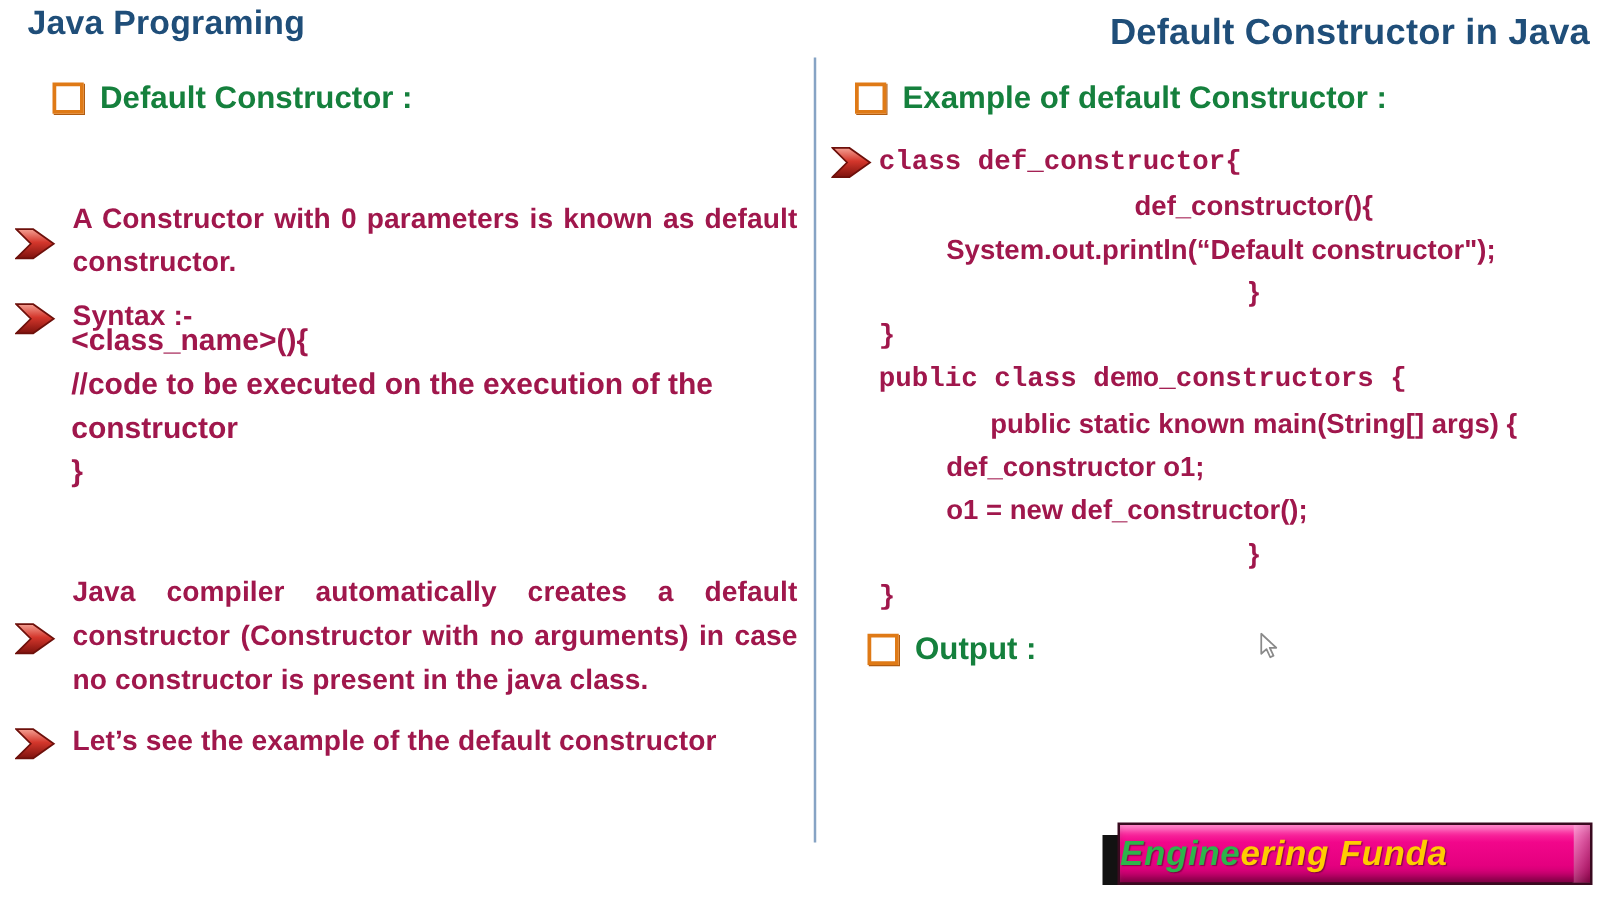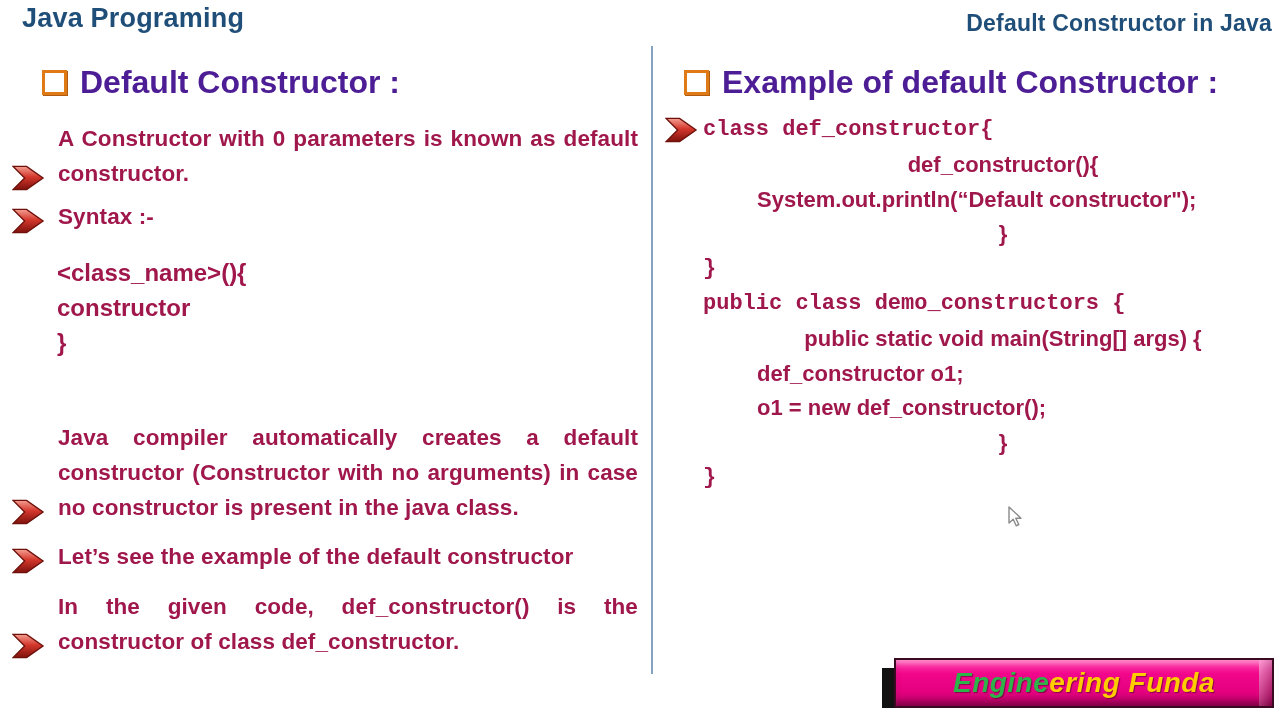--- a/index.html
+++ b/index.html
@@ -3,37 +3,37 @@
 <meta charset="utf-8">
 <style>
   html, body { margin:0; padding:0; background:#e8e8e8; }
   .slide {
     position:relative; width:1280px; height:720px; background:#ffffff;
     font-family:"Liberation Sans", sans-serif; font-weight:bold; overflow:hidden;
   }
 
   
   .title-left  { position:absolute; left:22px;  top:3px;  font-size:27px; color:#1F4E79; letter-spacing:.2px; }
-  .title-right { position:absolute; right:8px;  top:10px; font-size:23px; color:#1F4E79; letter-spacing:.2px; }
+  .title-right { position:absolute; right:8px;  top:10px; font-size:29px; color:#1F4E79; letter-spacing:.2px; }
 
   
   .divider { position:absolute; left:651px; top:46px; width:2px; height:628px; background:#86A3C4; }
 
   
-  .heading { position:absolute; display:flex; align-items:center; gap:13px; color:#4c1d95; font-size:32px;padding-left:32px; }
+  .heading { position:absolute; display:flex; align-items:center; gap:13px; color:#15803d; font-size:25px;padding-left:32px; }
   .checkbox {
     width:19px; height:19px; border:3px solid #DF7A16; background:#fff;
     box-shadow:1px 1px 0 #b05b10; flex:0 0 auto;
   }
   .heading-left   { left:10px;  top:64px; }
   .heading-right  { left:652px; top:64px; }
   .heading-output { left:662px; top:505px; }
 
   
-  .bullet { position:absolute; left:12px; width:628px; display:flex; gap:13px; align-items:flex-end; }
+  .bullet { position:absolute; left:12px; width:628px; display:flex; gap:13px; align-items:center;margin-top:36px; }
   .arrow { flex:0 0 auto; margin-top:5px; width:33px; height:26px; }
   .btext {
     color:#A0174C; font-size:22.5px; line-height:35px; width:580px;
     text-align:justify; letter-spacing:.1px;
   }
   .b1 { top:121px; } .b2 { top:199px; } .b3 { top:420px; } .b4 { top:539px; } .b5 { top:589px; }
 
   
   .syntax { position:absolute; left:57px; top:255px; color:#A0174C; font-size:24px; line-height:35px; }
 
@@ -47,21 +47,21 @@
   
   .cursor { position:absolute; left:1007px; top:506px; width:16px; height:22px; }
 
   
   .logo-wrap { position:absolute; right:6px; bottom:8px; width:392px; height:56px; }
   .logo-shadow { position:absolute; left:0px; top:12px; width:376px; height:40px; background:#121212; }
   .logo-bar {
     position:absolute; left:12px; top:2px; width:376px; height:46px;
     background:linear-gradient(180deg,#ff49ae 0%, #f2068b 30%, #e4007f 70%, #c70070 100%);
     border:2px solid #3a0a20;
-    display:flex; align-items:center; justify-content:center;
+    display:flex; align-items:center; justify-content:flex-start;
     box-shadow:inset 0 7px 5px -3px rgba(255,255,255,.35), inset 0 -8px 8px -4px rgba(90,0,45,.75);
   }
   .logo-bar::after {
     content:""; position:absolute; right:0; top:0; bottom:0; width:13px;
     background:linear-gradient(115deg, rgba(255,160,215,.85), rgba(120,0,60,.65));
   }
   .logo-text { font-style:italic; font-size:28px; letter-spacing:.5px; text-shadow:1px 1px 1px rgba(60,0,30,.55); white-space:nowrap; }
   .logo-green  { color:#2EB34B; }
   .logo-yellow { color:#FFCC00; }
 </style>
@@ -102,68 +102,67 @@
 
   <div class="bullet b2">
     <svg class="arrow" viewBox="0 0 34 26">
         <use href="#arrowShape"></use>
       </svg>
     <div class="btext">Syntax :-</div>
   </div>
 
   <div class="syntax">
     <div>&lt;class_name&gt;(){</div>
+    <div>//code to be executed on the execution of the</div>
     <div>constructor</div>
     <div>}</div>
   </div>
 
   <div class="bullet b4">
     <svg class="arrow" viewBox="0 0 34 26">
         <use href="#arrowShape"></use>
       </svg>
     <div class="btext">Let’s see the example of the default constructor</div>
   </div>
 
   <div class="bullet b3">
     <svg class="arrow" viewBox="0 0 34 26">
         <use href="#arrowShape"></use>
       </svg>
     <div class="btext">Java compiler automatically creates a default constructor (Constructor with no arguments) in case no constructor is present in the java class.</div>
   </div>
 
-  <div class="bullet b5">
-    <svg class="arrow" viewBox="0 0 34 26">
-        <use href="#arrowShape"></use>
-      </svg>
-    <div class="btext">In the given code, def_constructor() is the constructor of class def_constructor.</div>
-  </div>
 
   <div class="heading heading-right">
     <span class="checkbox"></span>
     <span>Example of default Constructor :</span>
   </div>
 
   <svg class="code-arrow" viewBox="0 0 34 26">
       <use href="#arrowShape"></use>
     </svg>
 
   <div class="code">
     <div class="lvl0">class def_constructor{</div>
     <div class="lvl1">def_constructor(){</div>
     <div class="lvl2">System.out.println(“Default constructor");</div>
     <div class="lvl1">}</div>
     <div class="lvl0">}</div>
     <div class="lvl0">public class demo_constructors {</div>
-    <div class="lvl1">public static void main(String[] args) {</div>
+    <div class="lvl1">public static known main(String[] args) {</div>
     <div class="lvl2">def_constructor o1;</div>
     <div class="lvl2">o1 = new def_constructor();</div>
     <div class="lvl1">}</div>
     <div class="lvl0">}</div>
   </div>
 
+  <div class="heading heading-output">
+    <span class="checkbox"></span>
+    <span>Output :</span>
+  </div>
 
   <svg class="cursor" viewBox="0 0 16 22">
     <path d="M2,1 L2,17 L6.2,13.3 L9.2,19.8 L11.8,18.5 L8.8,12.2 L14,12.2 Z" fill="#ffffff" stroke="#8a8a8a" stroke-width="1.4" stroke-linejoin="round"></path>
   </svg>
 
   <div class="logo-wrap">
     <div class="logo-shadow"></div>
     <div class="logo-bar">
       <span class="logo-text"><span class="logo-green">Engine</span><span class="logo-yellow">ering Funda</span></span>
     </div>

